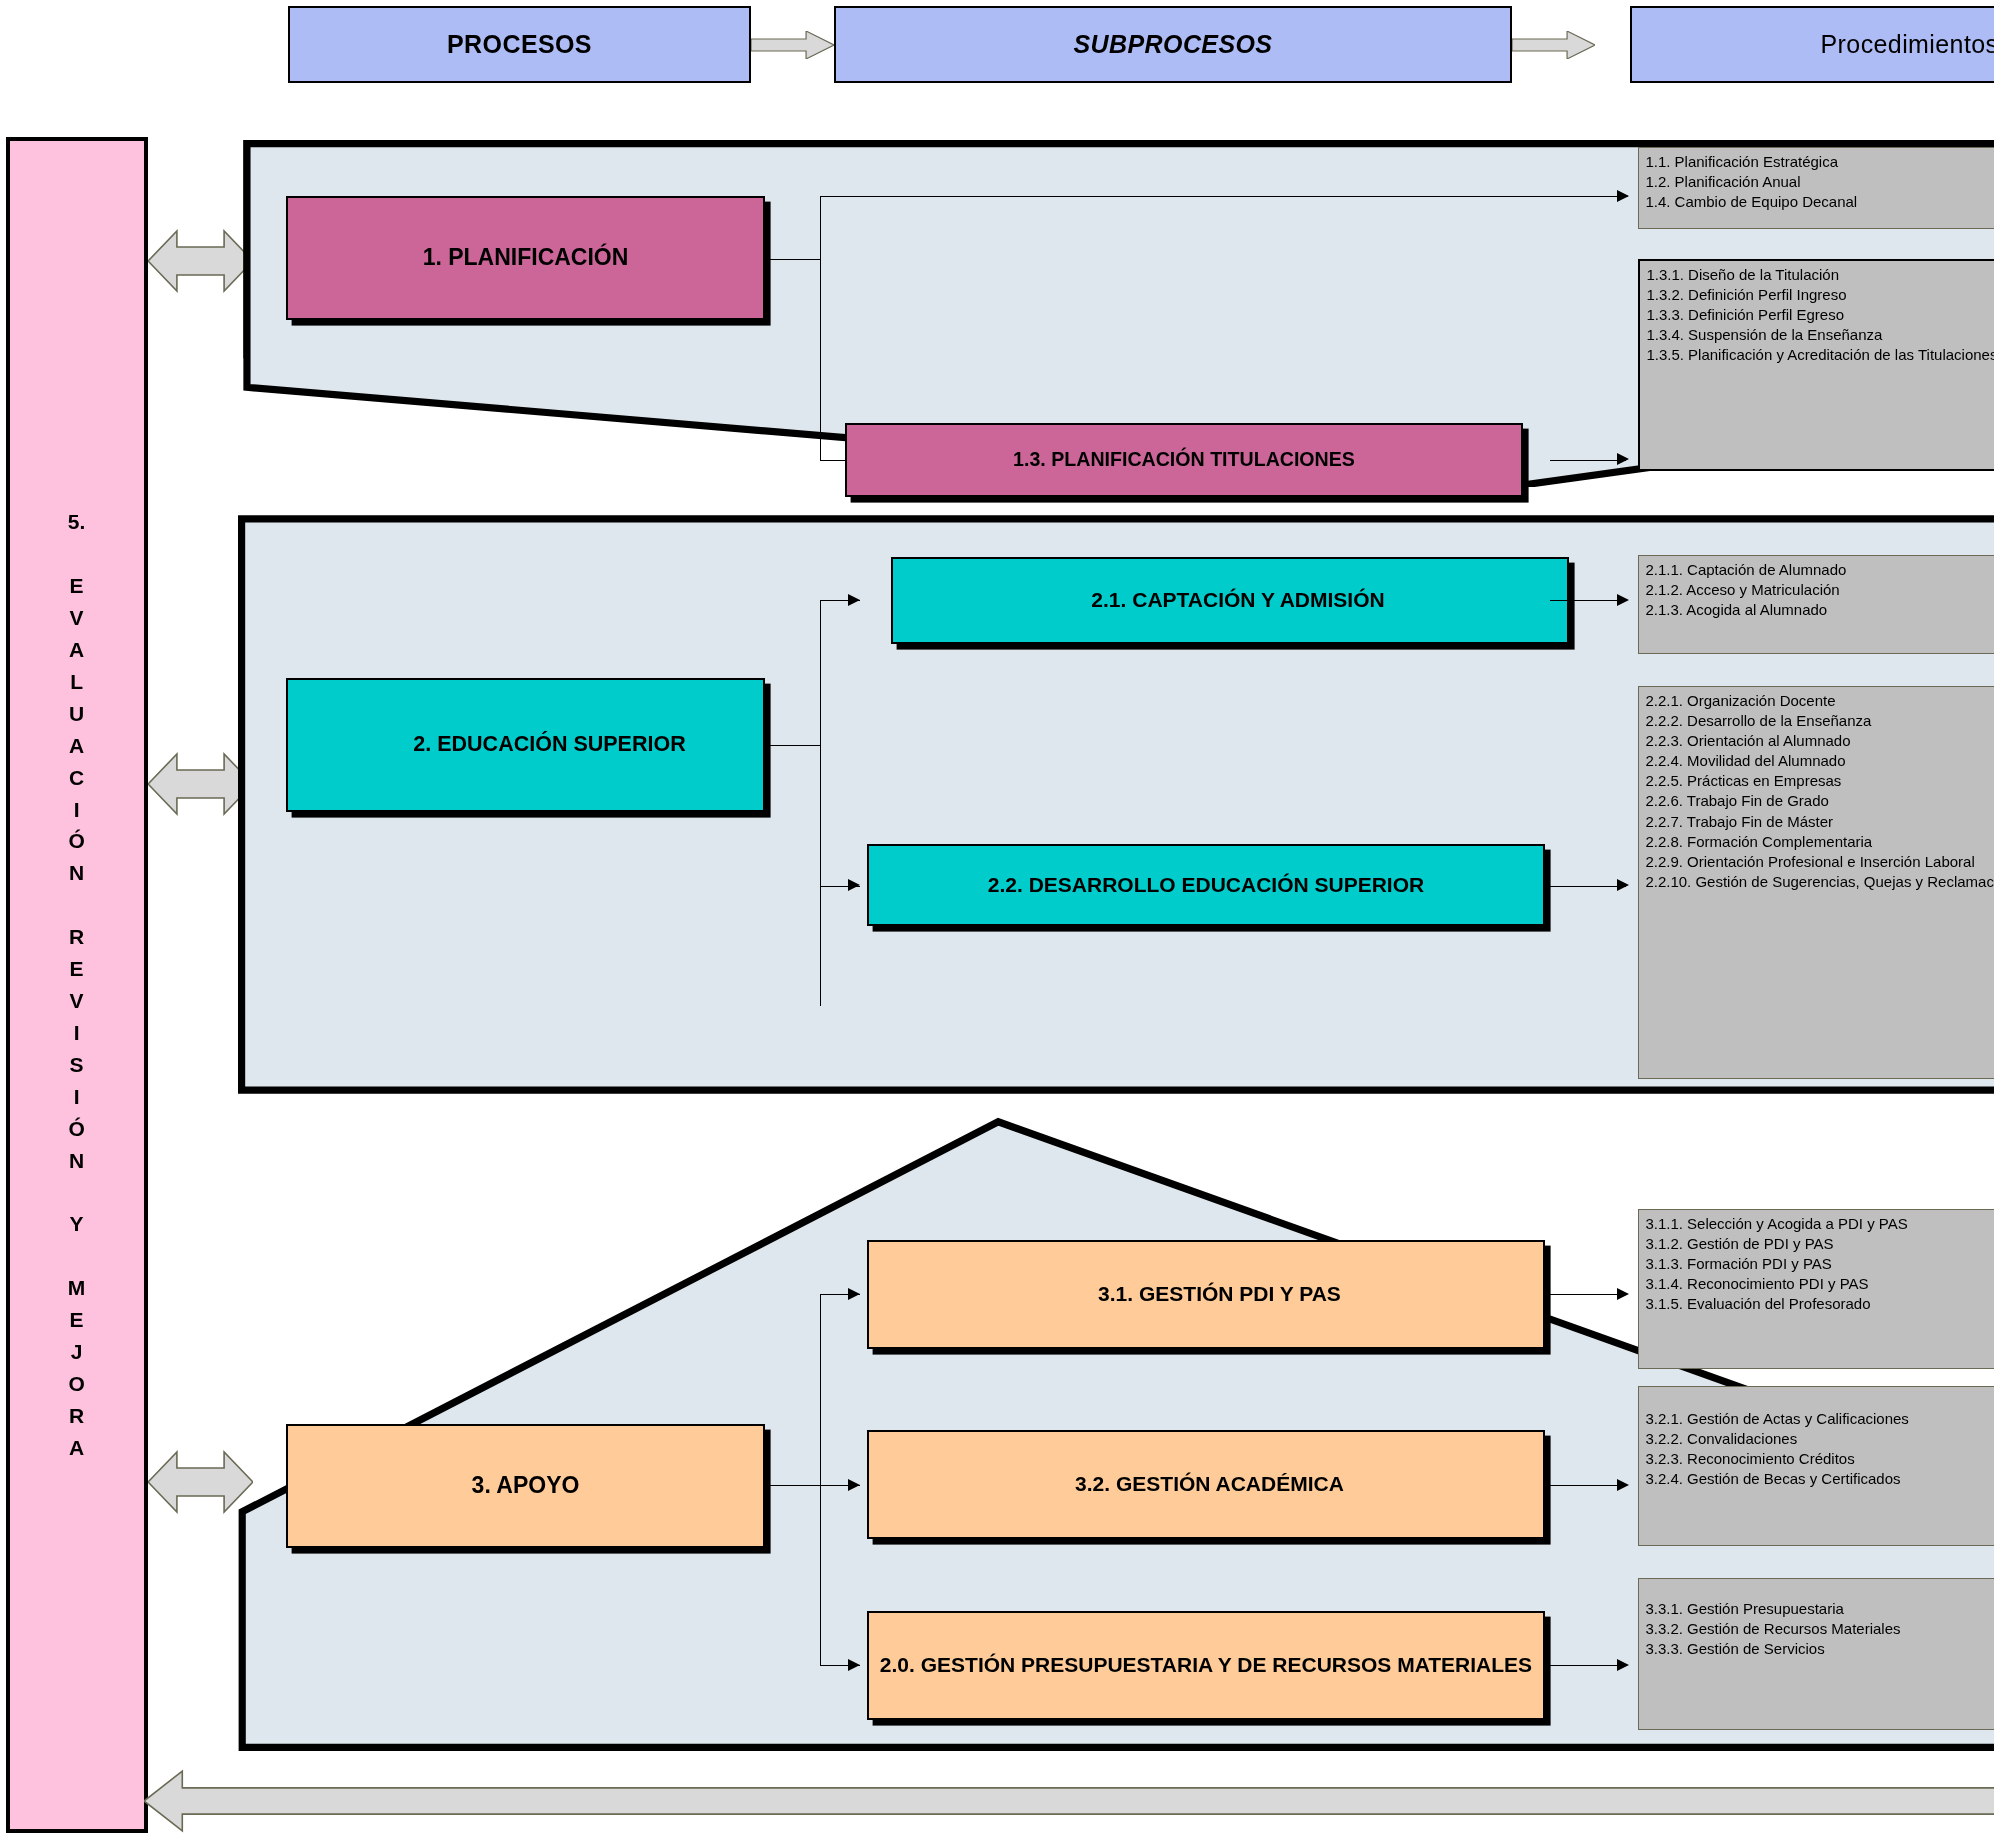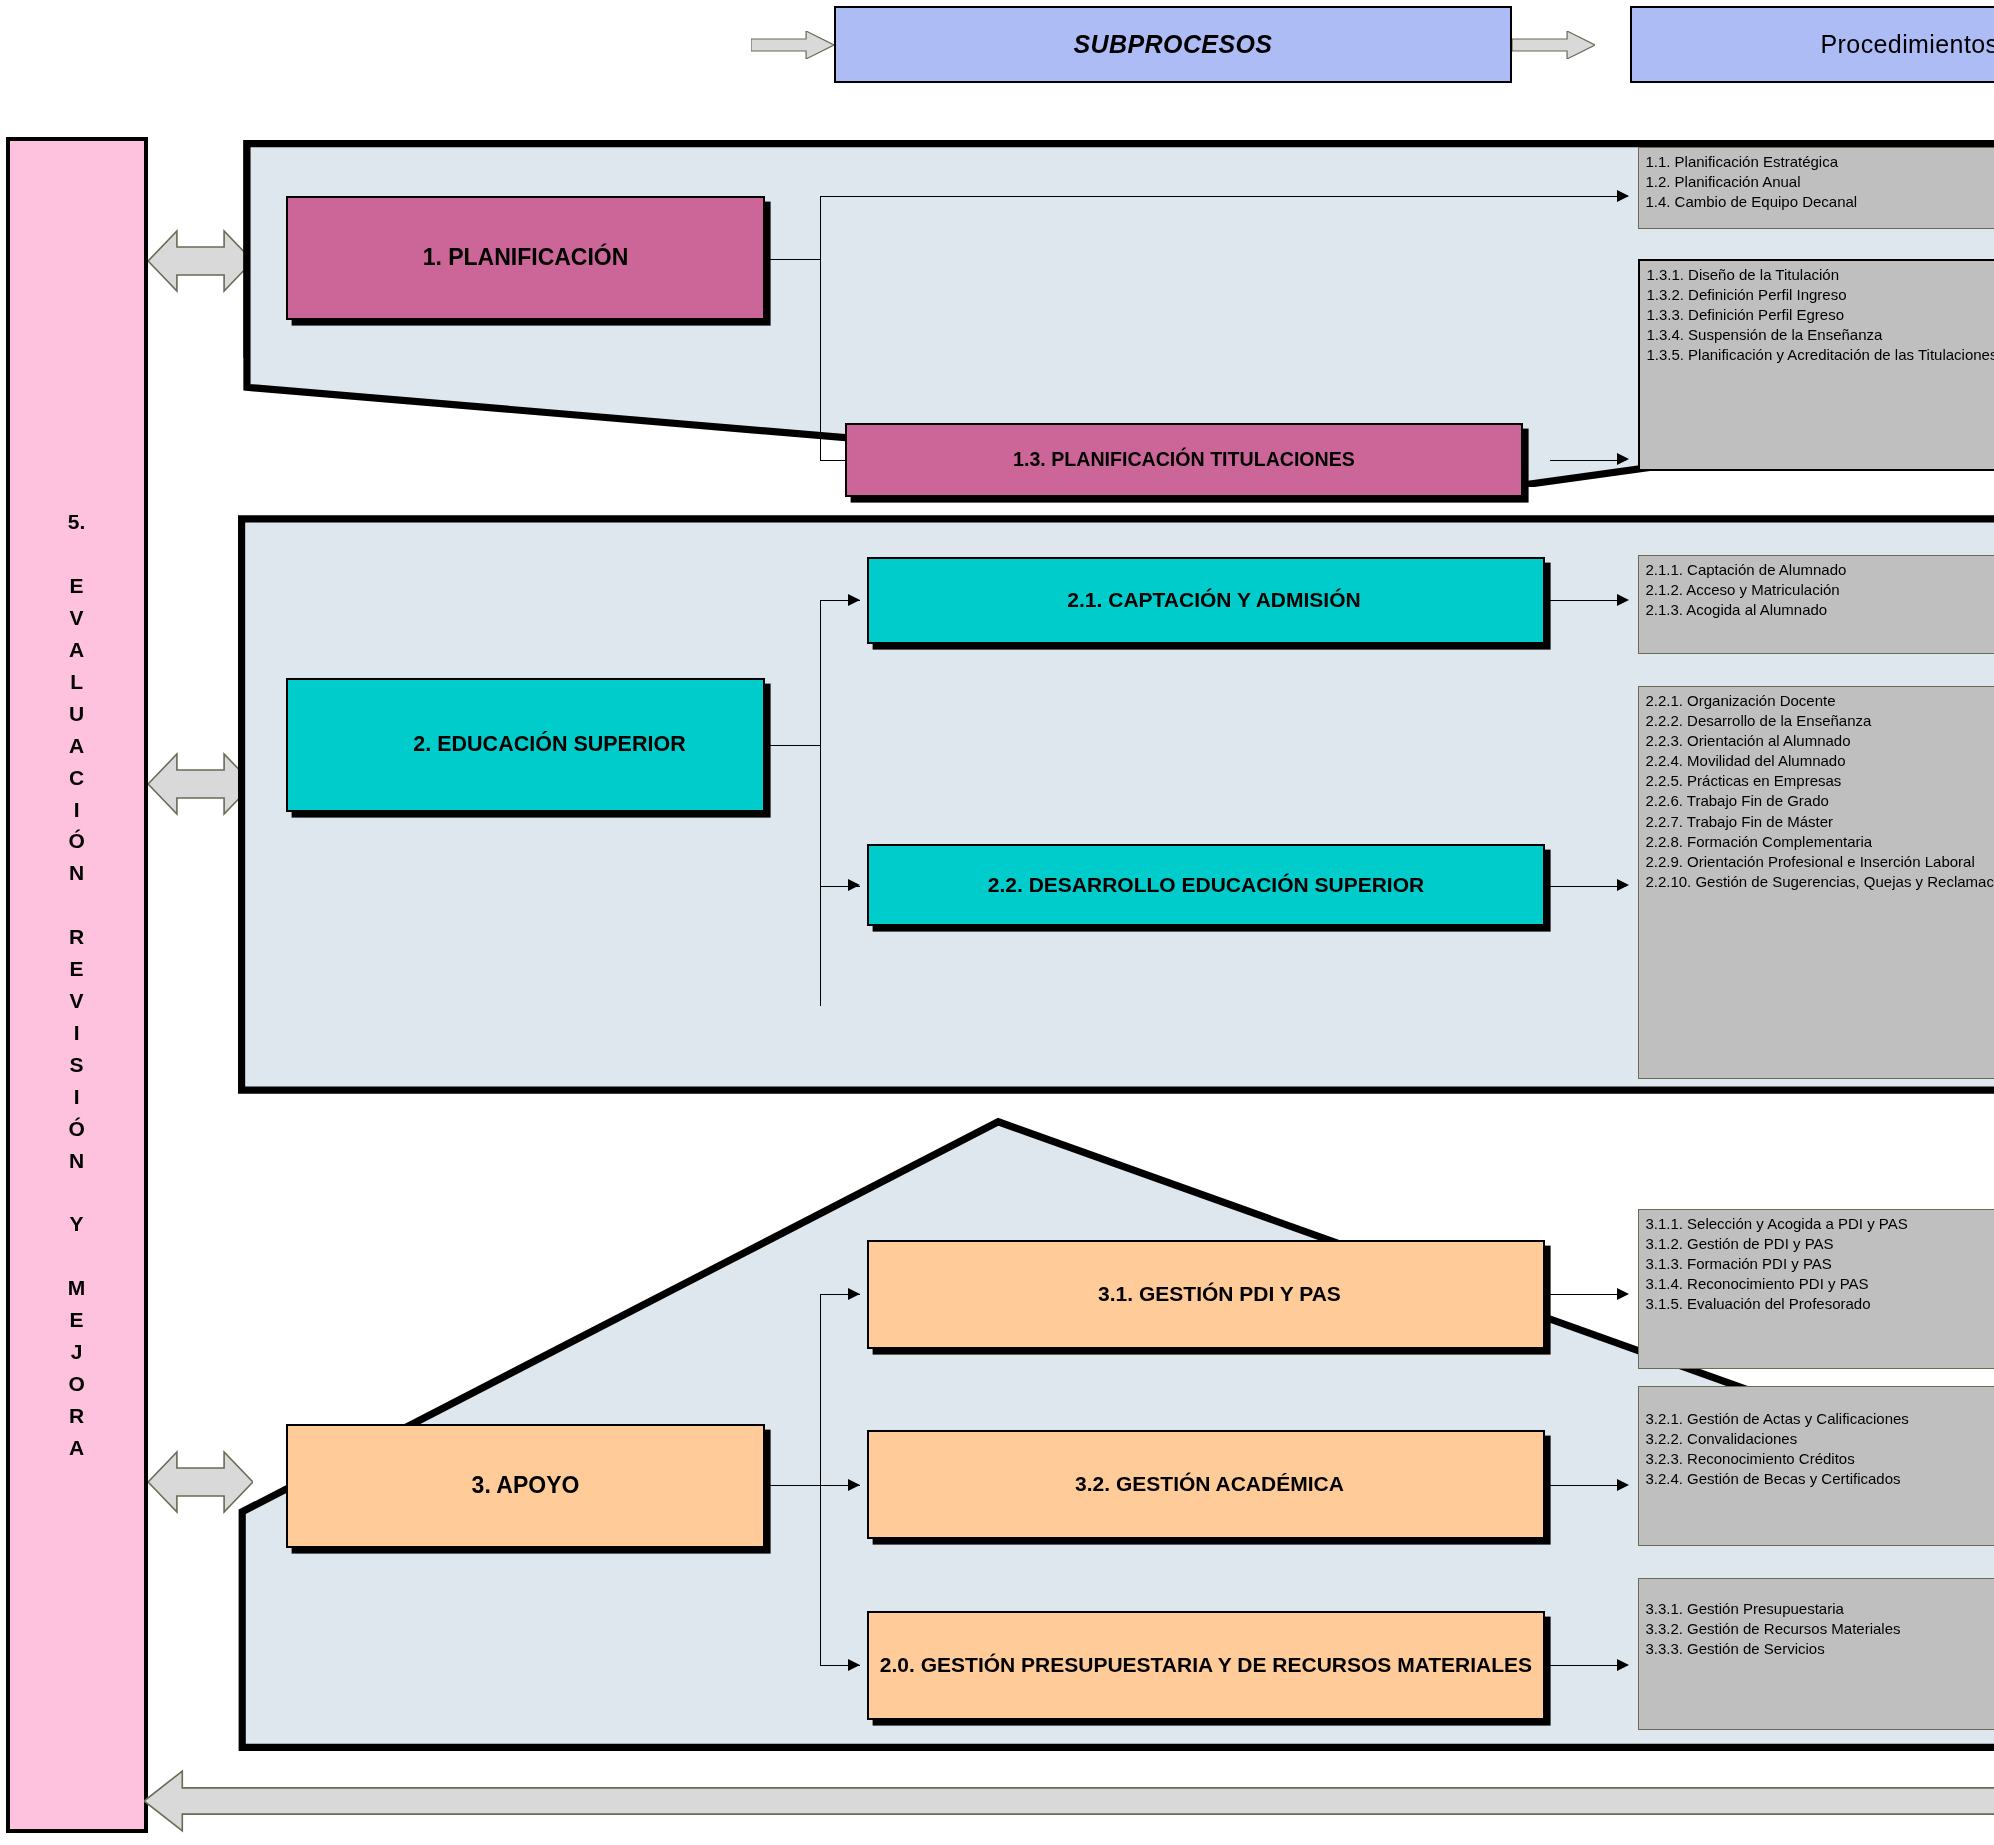--- a/index.html
+++ b/index.html
@@ -61,20 +61,23 @@
      border-left:12px solid #000;}
 
   
   .blockarrow svg{display:block;}
 </style>
 </head>
 <body>
 
 <div id="root">
 
+  <div class="abs hdr" style="left:288px;top:6.4px;width:463px;height:77px;">
+    <span class="hdr-label hdr-bold">PROCESOS</span>
+  </div>
 
   <div class="abs blockarrow" style="left:751px;top:31px;width:83px;height:28px;">
     <svg width="83" height="28" viewBox="0 0 208 70">
       <polygon points="0,20 138,20 138,0 208,35 138,70 138,50 0,50" fill="#D9D9D9" stroke="#6A6A55" stroke-width="3"></polygon>
     </svg>
   </div>
 
   <div class="abs hdr" style="left:834px;top:6.4px;width:678px;height:77px;">
     <span class="hdr-label hdr-italic">SUBPROCESOS</span>
   </div>
@@ -197,21 +200,21 @@
     <span style="font-size:21.5px;">2. EDUCACIÓN SUPERIOR</span>
   </div>
 
   <div class="ln ln-h abs" style="left:767px;top:745px;width:53px;"></div>
   <div class="ln ln-v abs" style="left:820px;top:600px;height:406px;"></div>
   <div class="ln ln-h abs" style="left:820px;top:600px;width:40px;"></div>
   <div class="arrowhead abs" style="left:848px;top:594px;"></div>
   <div class="ln ln-h abs" style="left:820px;top:886px;width:40px;"></div>
   <div class="arrowhead abs" style="left:848px;top:879px;"></div>
 
-  <div class="abs pbox c-teal" style="left:867px;top:557px;width:678px;height:87px;padding-left:16px;">
+  <div class="abs pbox c-teal" style="left:891px;top:557px;width:678px;height:87px;padding-left:16px;">
     <span style="font-size:21px;">2.1. CAPTACIÓN Y ADMISIÓN</span>
   </div>
   <div class="ln ln-h abs" style="left:1550px;top:600px;width:76px;"></div>
   <div class="arrowhead abs" style="left:1617px;top:594px;"></div>
 
   <div class="abs pbox c-teal" style="left:867px;top:844px;width:678px;height:82px;">
     <span style="font-size:21px;">2.2. DESARROLLO EDUCACIÓN SUPERIOR</span>
   </div>
   <div class="ln ln-h abs" style="left:1550px;top:886px;width:76px;"></div>
   <div class="arrowhead abs" style="left:1617px;top:879px;"></div>

